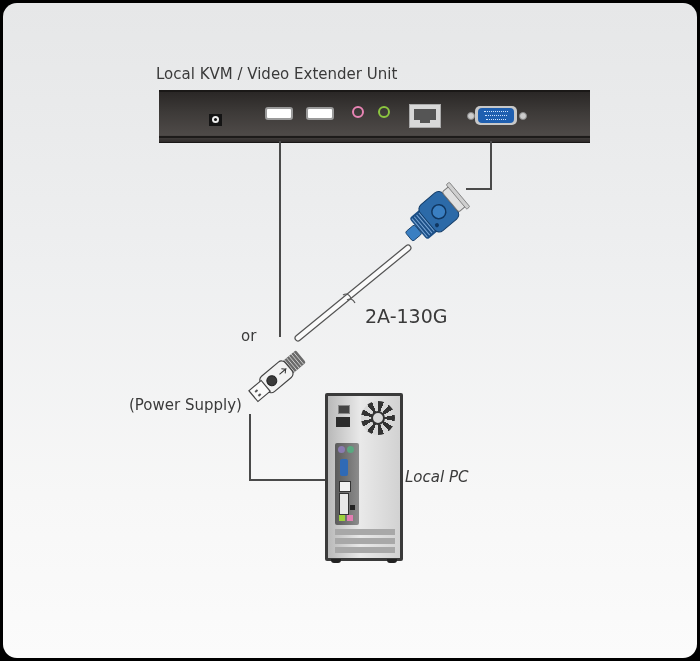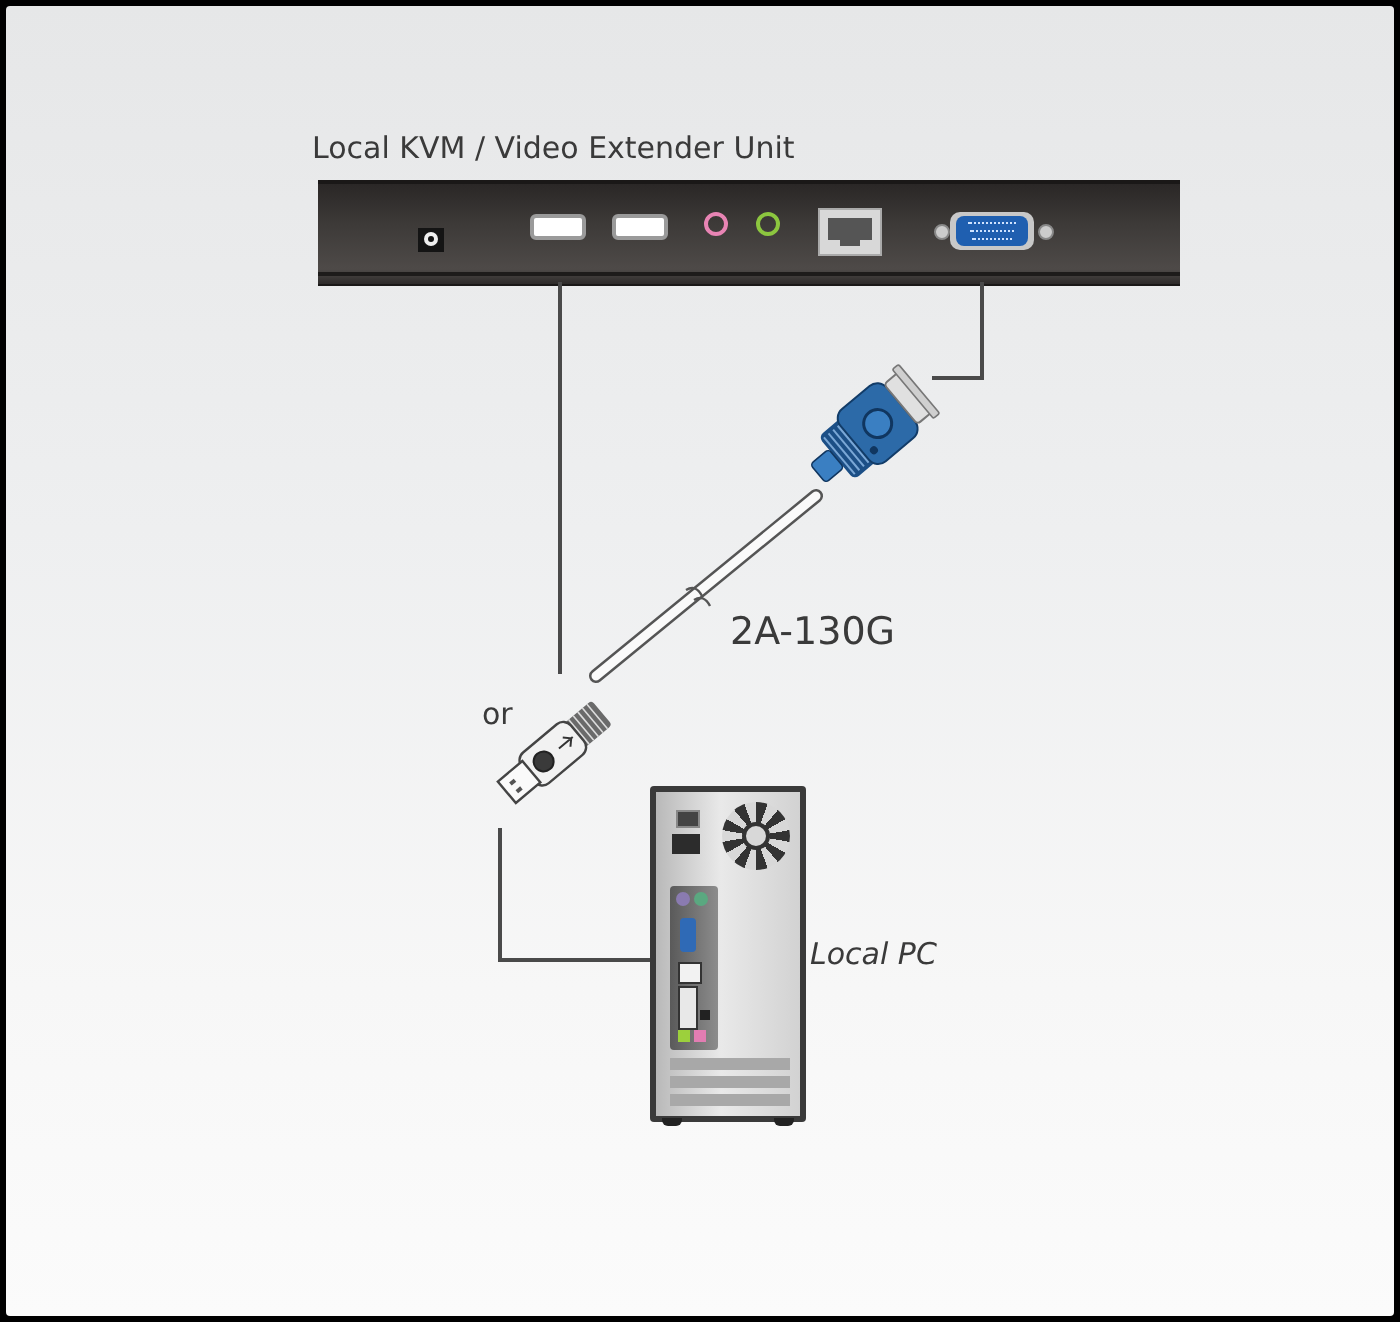--- a/index.html
+++ b/index.html
@@ -1,17 +1,17 @@
 <!DOCTYPE html>
 <html><head>
 <meta charset="utf-8">
 <style>
   html, body { margin:0; padding:0; }
   body { width:700px; height:661px; background:#000; position:relative; overflow:hidden; font-family:"DejaVu Sans", "Liberation Sans", sans-serif; }
-  .panel { position:absolute; left:3px; top:3px; width:694px; height:655px; border-radius:2px;
+  .panel { position:absolute; left:3px; top:3px; width:694px; height:655px; border-radius:14px;
            background:linear-gradient(180deg,#e6e7e8 0%,#eeeff0 40%,#f7f7f7 75%,#fbfbfb 100%); overflow:hidden;text-align:right; }
   .lbl { position:absolute; color:#3a3a3a; font-size:15px; white-space:nowrap; }
   .lbl-big { font-size:19px; }
   .device { position:absolute; left:156px; top:87px; width:431px; height:50px;
             background:linear-gradient(180deg,#2a2726 0%,#3d3a38 40%,#4e4a48 85%,#2e2b2a 100%);
             border-top:2px solid #1a1817; border-bottom:1px solid #1a1817; }
   .device .rail { position:absolute; left:0; right:0; bottom:4px; height:2px; background:#1d1b1a; }
   .port { position:absolute; }
   .line { position:absolute; background:#4a4a4a; }
   svg { position:absolute; left:0; top:0; }
@@ -93,22 +93,23 @@
       </g>
       <rect x="-22" y="-10" width="32" height="20" rx="5" fill="#f2f2f2" stroke="#444" stroke-width="1.2"></rect>
       <circle cx="-12" cy="0" r="5" fill="#3a3a3a" stroke="#222" stroke-width="1"></circle>
       <path d="M-2 0 h9 M3 -3 l3 3 l-3 3" stroke="#333" stroke-width="1" fill="none"></path>
       <rect x="-36" y="-7" width="16" height="14" fill="#fafafa" stroke="#444" stroke-width="1.2"></rect>
       <rect x="-32" y="-3" width="3" height="2" fill="#555"></rect>
         <rect x="-32" y="2" width="3" height="2" fill="#555"></rect>
     </g>
   </svg>
 
-  <div class="lbl" style="left:238px;top:345px;">or</div>
+  <div class="lbl" style="left:238px;top:324px;">or</div>
   <div class="lbl lbl-big" style="left:362px;top:302px;">2A-130G</div>
+  <div class="lbl" style="left:126px;top:393px;">(Power Supply)</div>
   <div class="lbl" style="left:402px;top:465px;font-style:italic;">Local PC</div>
 
   <div style="position:absolute;left:322px;top:390px;width:78px;height:170px;">
     <div style="position:absolute;left:0;top:0;width:78px;height:168px;background:#3a3a3a;border-radius:2px;"></div>
     <div style="position:absolute;left:3px;top:3px;width:72px;height:162px;background:linear-gradient(90deg,#b9b9b9 0%,#e9e9e9 45%,#d2d2d2 100%);"></div>
 
     <div style="position:absolute;left:13px;top:12px;width:10px;height:7px;background:#444;border:1px solid #888;"></div>
     <div style="position:absolute;left:11px;top:24px;width:14px;height:10px;background:#2c2c2c;"></div>
 
     <div style="position:absolute;left:36px;top:8px;width:34px;height:34px;border-radius:50%;background:repeating-conic-gradient(#333 0deg 20deg,#d8d8d8 20deg 40deg);"></div>

